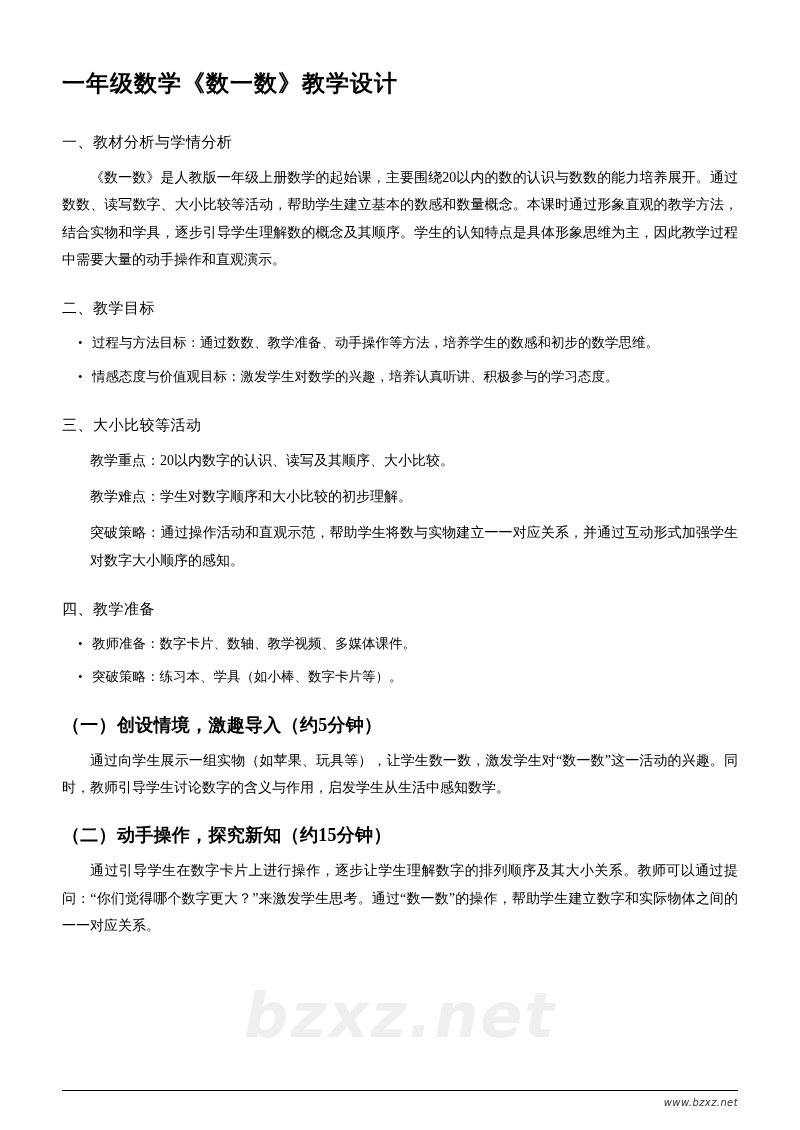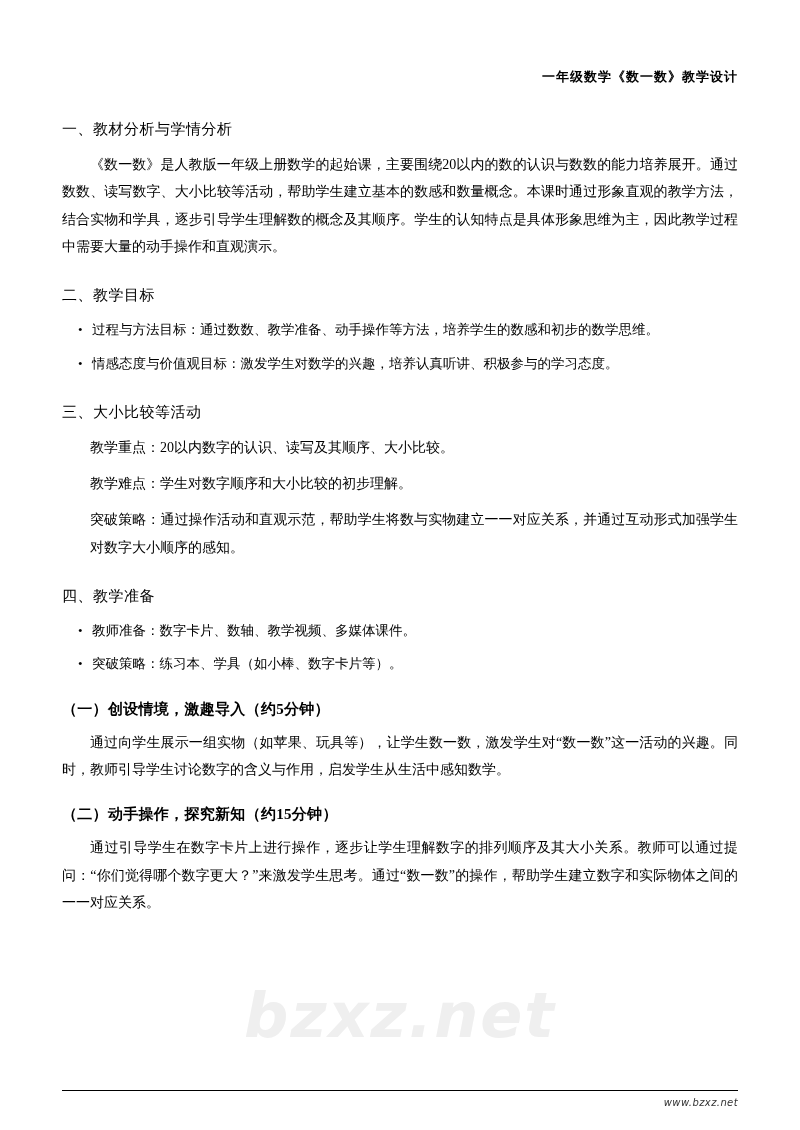--- a/index.html
+++ b/index.html
@@ -37,35 +37,35 @@
     user-select: none;
     z-index: 0;
     line-height: 1;
   }
   .content {
     position: relative;
     z-index: 1;
     padding: 52px 62px 0 62px;
   }
   .doc-title {
-    text-align: right;
-    font-size: 13px;
+    text-align: left;
+    font-size: 23px;
     font-weight: bold;
     letter-spacing: 1px;
     margin: 16px 0 34px 0;
     font-family: "Liberation Serif", "DejaVu Serif", serif;
   }
   h2.section-heading {
     font-size: 15px;
     font-weight: normal;
     margin: 26px 0 12px 0;
     letter-spacing: 0.5px;
   }
   h3.sub-heading {
-    font-size: 15px;
+    font-size: 18px;
     font-weight: bold;
     margin: 22px 0 10px 0;
     letter-spacing: 0.3px;
   }
   p.para {
     font-size: 14px;
     line-height: 1.95;
     margin: 0 0 9px 0;
     text-align: justify;
     text-indent: 2em;

